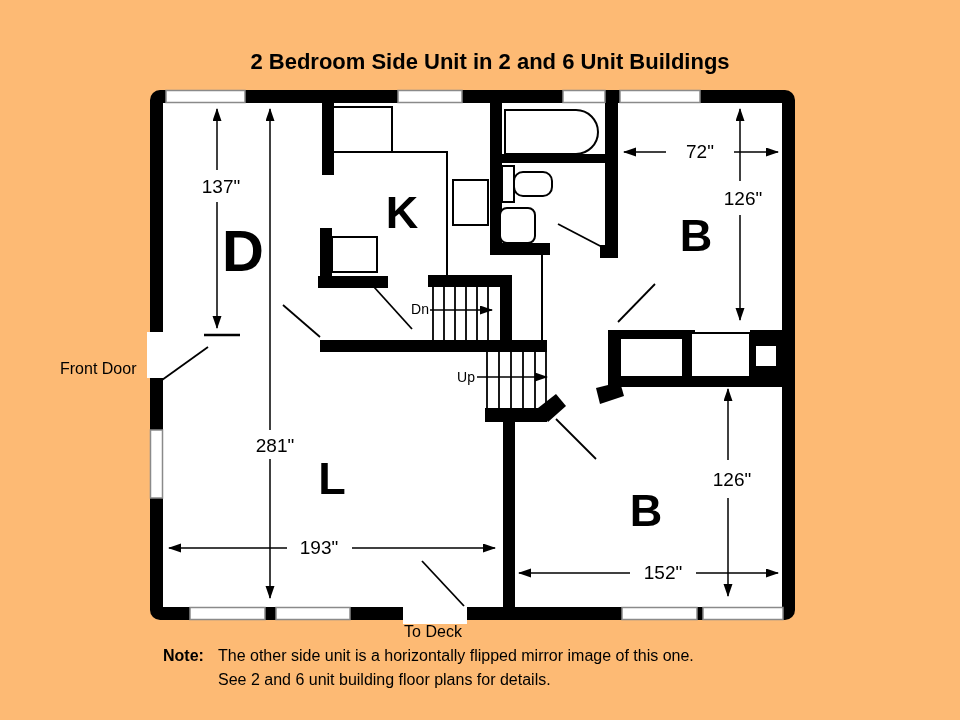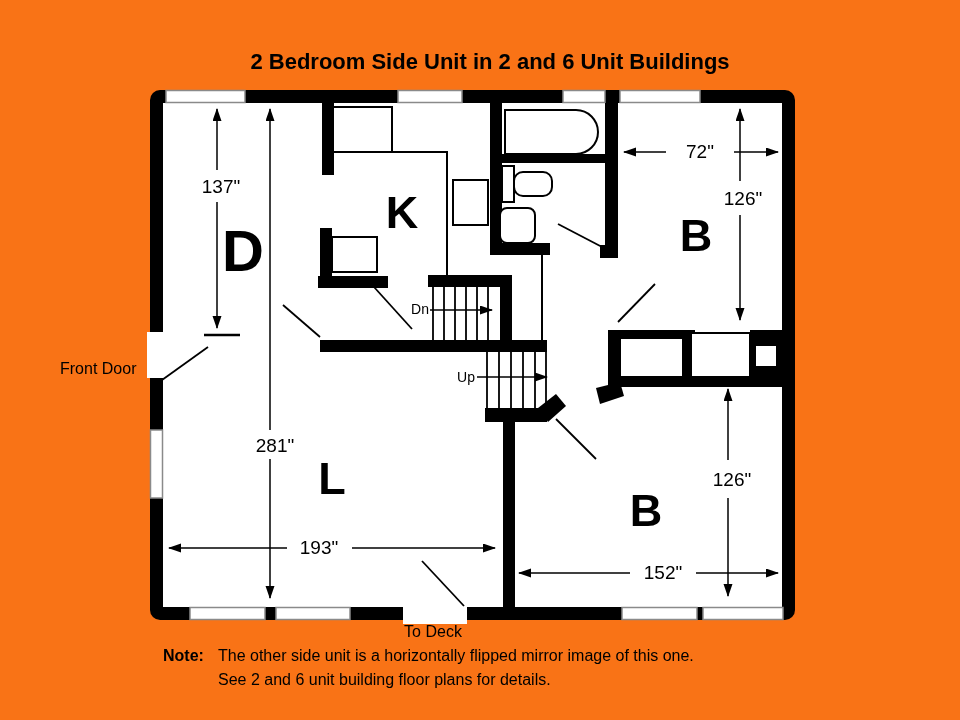--- a/index.html
+++ b/index.html
@@ -1,16 +1,16 @@
 <!DOCTYPE html>
 <html><head>
 <meta charset="utf-8">
 <style>
   html,body{margin:0;padding:0;background:#ffffff;}
-  #stage{position:relative;width:960px;height:720px;background:#f97316;overflow:hidden;text-decoration:underline;}
+  #stage{position:relative;width:960px;height:720px;background:#fdba74;overflow:hidden;text-decoration:underline;}
   svg{display:block;}
   text{fill:#000;}
   .t-title{font:bold 22px "Liberation Sans",sans-serif;}
   .t-room{font:bold 45px "Liberation Sans",sans-serif;}
   .t-room-lg{font:bold 58px "Liberation Sans",sans-serif;}
   .t-dim{font:19px "Liberation Sans",sans-serif;}
   .t-small{font:16px "Liberation Sans",sans-serif;}
   .t-small-b{font:bold 16px "Liberation Sans",sans-serif;}
   .t-stair{font:14px "Liberation Sans",sans-serif;}
   .wall{fill:#000;}

